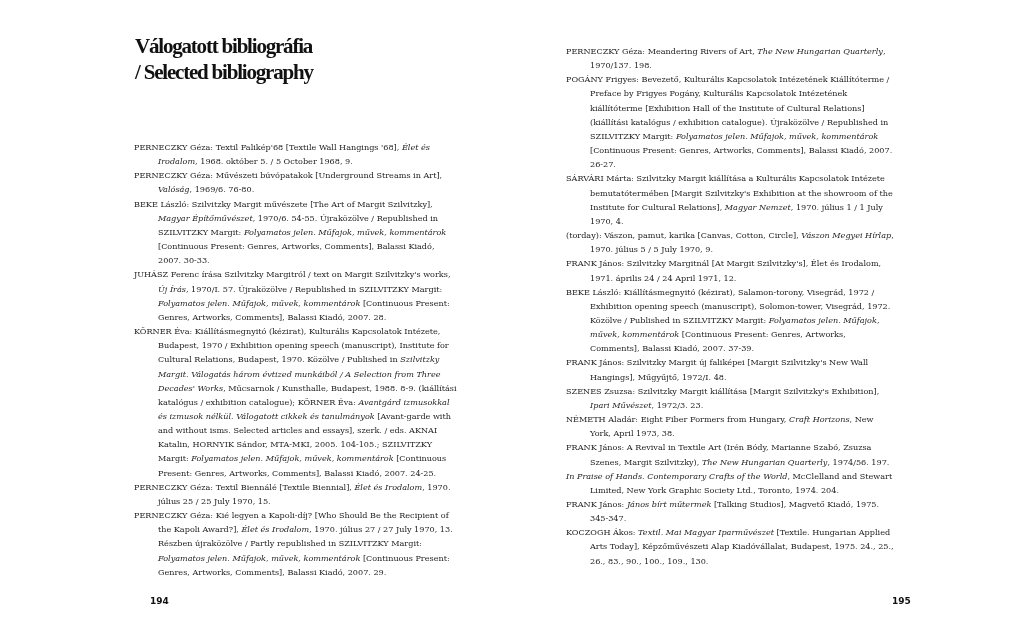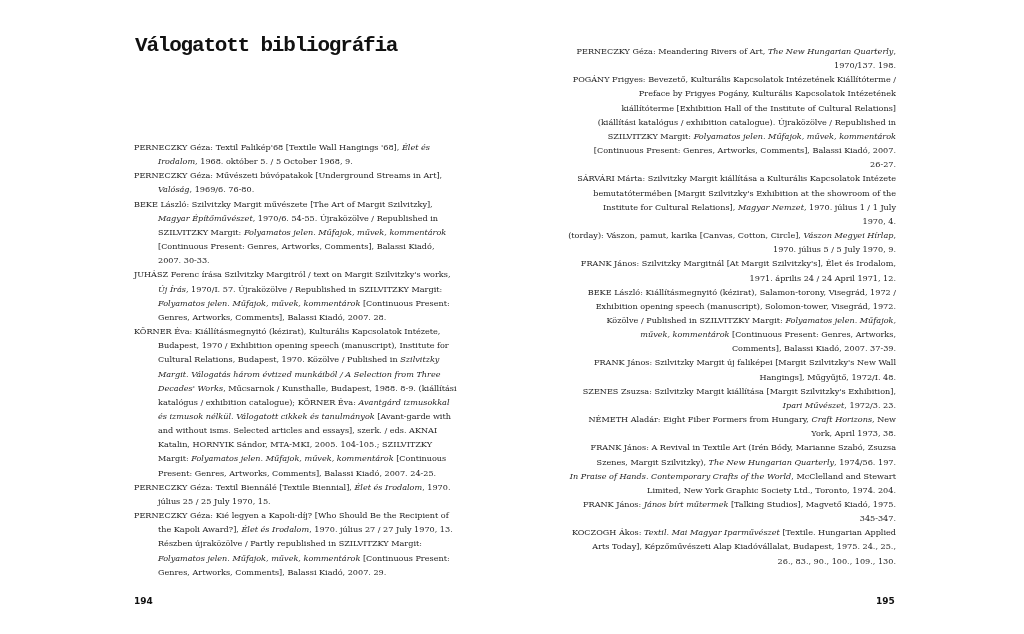--- a/index.html
+++ b/index.html
@@ -1,43 +1,44 @@
 <!DOCTYPE html>
 <html><head>
 <meta charset="utf-8">
 <style>
   html, body { margin:0; padding:0; background:#ffffff; }
   body { width:1024px; height:634px; position:relative; overflow:hidden; color:#1a1a1a; }
   .title {
     position:absolute; left:135px; top:33px;
-    font-family:Liberation Mono, monospace; font-weight:bold;
+    font-family:Liberation Serif, serif; font-weight:bold;
     font-size:21px; line-height:26px; letter-spacing:-1.2px; color:#111;
   }
   .title div { white-space:nowrap; }
   .col {
     position:absolute;
     font-family:"DejaVu Serif", serif;
     font-size:8.1px; line-height:14.15px; color:#1e1e1e;
   }
   .col.left { left:134px; top:140px; width:326px; }
-  .col.right { left:566px; top:44px; width:330px;text-align:right; }
+  .col.right { left:566px; top:44px; width:330px; }
   .entry { padding-left:24px; text-indent:-24px; margin:0; }
   .entry i { font-style:italic; }
   .folio {
     position:absolute; top:596px;
-    font-family:"DejaVu Sans", sans-serif; font-weight:bold; font-size:9px; color:#111;
+    font-family:"DejaVu Sans", sans-serif; font-weight:bold; font-size:9px; color:#111;margin-left:16px;
   }
   .folio.left { left:134px; }
   .folio.right { left:876px;text-align:right; }
 </style>
 </head>
 <body>
 
 <div class="title">
   <div>Válogatott bibliográfia</div>
+  <div>/ Selected bibliography</div>
 </div>
 
 <div class="col left" id="left-col">
     <p class="entry"><span>PERNECZKY Géza: Textil Falikép'68 [Textile Wall Hangings '68], </span><i>Élet és Irodalom</i><span>, 1968. október 5. / 5 October 1968, 9.</span></p>
     <p class="entry"><span>PERNECZKY Géza: Művészeti búvópatakok [Underground Streams in Art], </span><i>Valóság</i><span>, 1969/6. 76-80.</span></p>
     <p class="entry"><span>BEKE László: Szilvitzky Margit művészete [The Art of Margit Szilvitzky], </span><i>Magyar Építőművészet</i><span>, 1970/6. 54-55. Újraközölve / Republished in SZILVITZKY Margit: </span><i>Folyamatos jelen. Műfajok, művek, kommentárok</i><span> [Continuous Present: Genres, Artworks, Comments], Balassi Kiadó, 2007. 30-33.</span></p>
     <p class="entry"><span>JUHÁSZ Ferenc írása Szilvitzky Margitról / text on Margit Szilvitzky's works, </span><i>Új Írás</i><span>, 1970/I. 57.  Újraközölve / Republished in SZILVITZKY Margit: </span><i>Folyamatos jelen. Műfajok, művek, kommentárok</i><span> [Continuous Present: Genres, Artworks, Comments], Balassi Kiadó, 2007. 28.</span></p>
     <p class="entry"><span>KÖRNER Éva: Kiállításmegnyitó (kézirat), Kulturális Kapcsolatok Intézete, Budapest, 1970 / Exhibition opening speech (manuscript), Institute for Cultural Relations, Budapest, 1970. Közölve / Published in </span><i>Szilvitzky Margit. Válogatás három évtized munkáiból / A Selection from Three Decades' Works</i><span>, Műcsarnok / Kunsthalle, Budapest, 1988. 8-9. (kiállítási katalógus / exhibition catalogue); KÖRNER Éva: </span><i>Avantgárd izmusokkal és izmusok nélkül. Válogatott cikkek és tanulmányok</i><span> [Avant-garde with and without isms. Selected articles and essays], szerk. / eds. AKNAI Katalin, HORNYIK Sándor, MTA-MKI, 2005. 104-105.; SZILVITZKY Margit: </span><i>Folyamatos jelen. Műfajok, művek, kommentárok</i><span> [Continuous Present: Genres, Artworks, Comments], Balassi Kiadó, 2007. 24-25.</span></p>
     <p class="entry"><span>PERNECZKY Géza: Textil Biennálé [Textile Biennial], </span><i>Élet és Irodalom</i><span>, 1970. július 25 / 25 July 1970, 15.</span></p>
     <p class="entry"><span>PERNECZKY Géza: Kié legyen a Kapoli-díj? [Who Should Be the Recipient of the Kapoli Award?], </span><i>Élet és Irodalom</i><span>, 1970. július 27 / 27 July 1970, 13. Részben újraközölve / Partly republished in SZILVITZKY Margit: </span><i>Folyamatos jelen. Műfajok, művek, kommentárok</i><span> [Continuous Present: Genres, Artworks, Comments], Balassi Kiadó, 2007. 29.</span></p>

